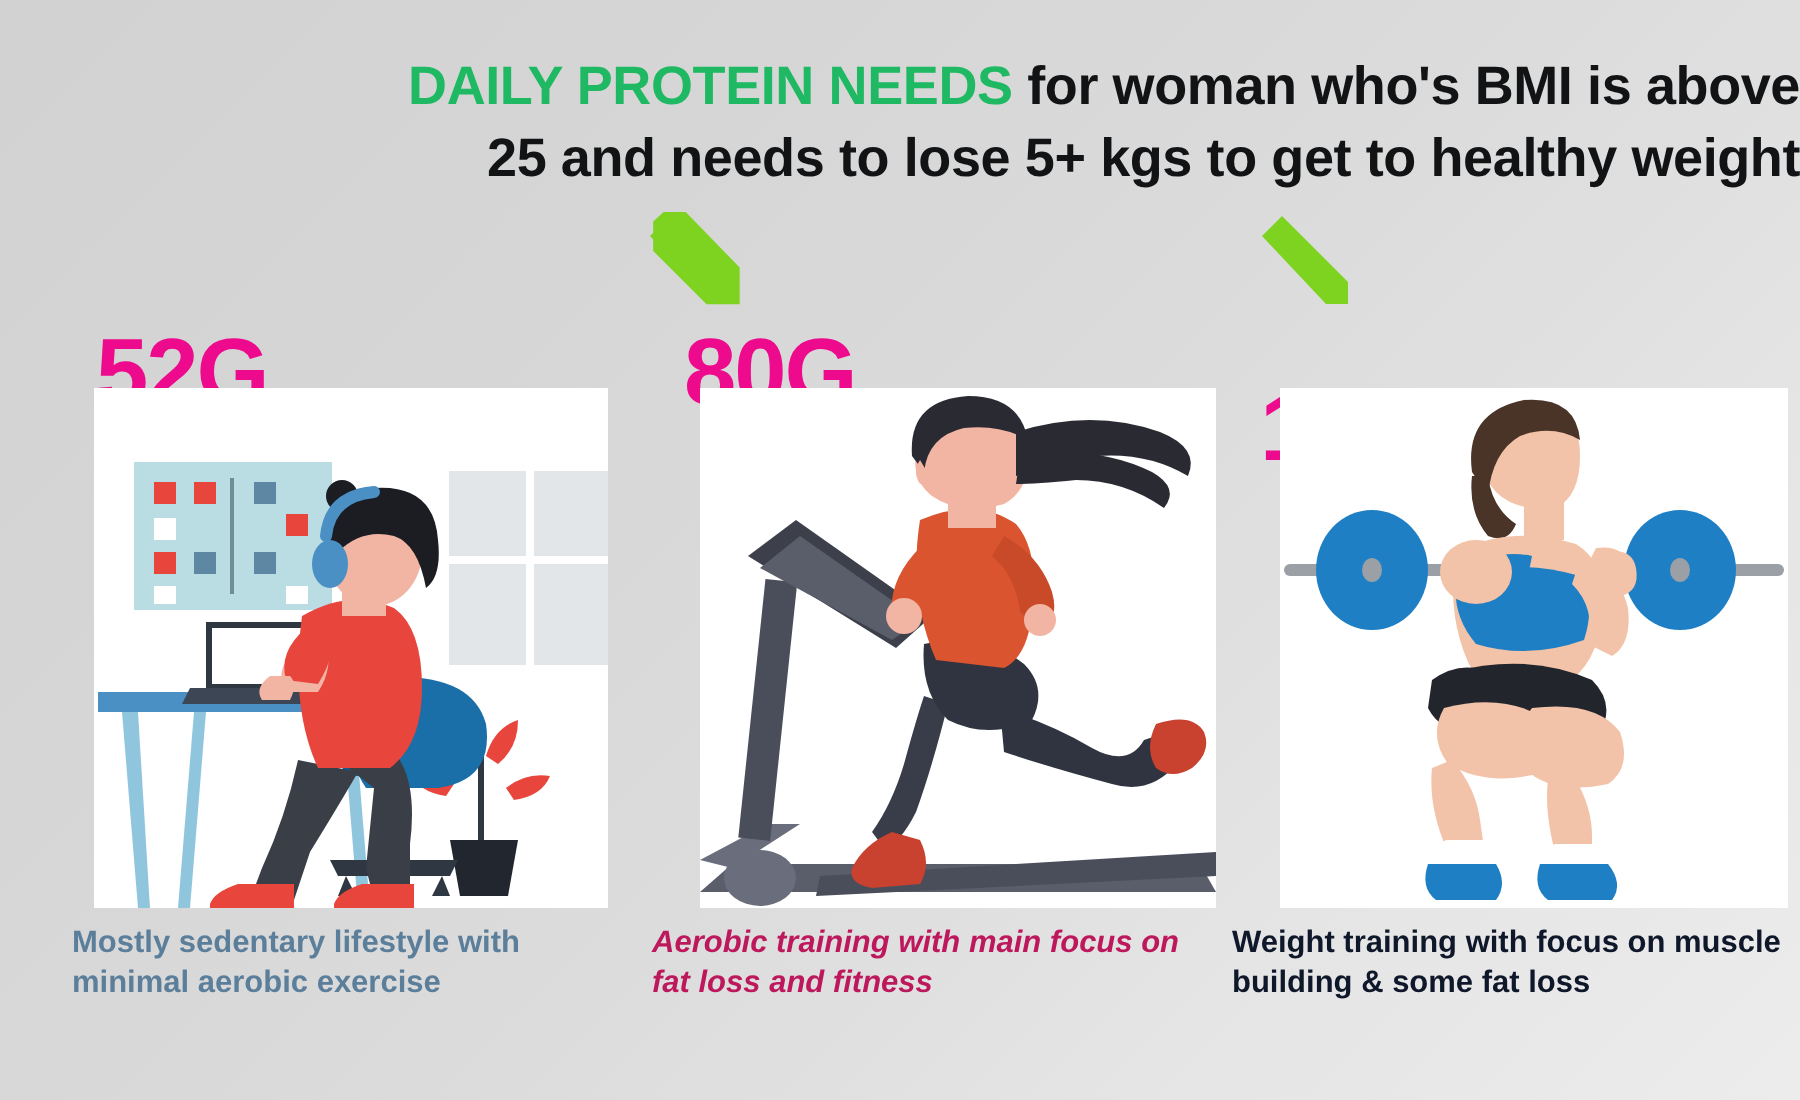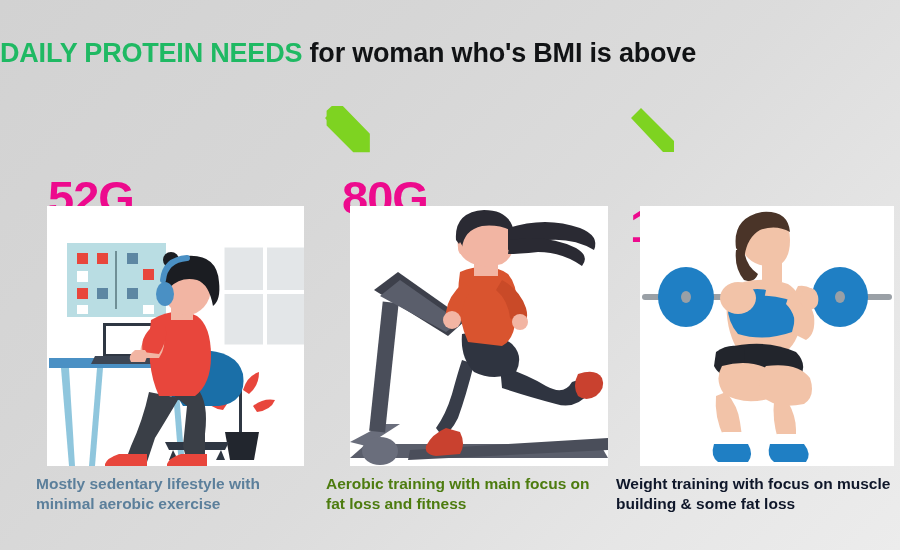--- a/index.html
+++ b/index.html
@@ -6,40 +6,40 @@
   html,body { width:900px; height:550px; }
   body {
     font-family: "Liberation Sans", sans-serif;
     background: linear-gradient(135deg,#d2d2d2 0%,#d6d6d6 30%,#dcdcdc 55%,#e6e6e6 80%,#ececec 100%);
     overflow:hidden;
     position:relative;
   }
 
   
   .title-wrap {
-    position:absolute; left:0; top:36px; width:900px;
-    text-align:left;
+    position:absolute; left:0; top:26px; width:900px;
+    text-align:right;
     line-height:1.32;
   }
   .title-line {
     font-size:27px;
     font-weight:800;
     letter-spacing:-0.2px;
     color:#111315;
     white-space:nowrap;
   }
   .title-accent { color:#1fb963; }
 
   
   .arrow { position:absolute; width:56px; height:52px; }
   .arrow-1 { left:322px; top:106px; }
   .arrow-2 { left:628px; top:106px; }
 
   
-  .cols { position:absolute; left:0; top:16px; width:900px; height:411px; }
+  .cols { position:absolute; left:0; top:4px; width:900px; height:411px; }
   .col { position:absolute; top:0; }
   .col-1 { left:30px;  width:290px; }
   .col-2 { left:320px; width:290px; }
   .col-3 { left:610px; width:290px; }
 
   .amount {
     position:absolute; top:158px; left:0; width:290px;
     font-size:47px; font-weight:800; letter-spacing:-1px;
     color:#ed0a8d; line-height:1; padding-left:18px;
   }
@@ -53,31 +53,32 @@
   }
   .col-2 .card { left:30px; width:258px; }
   .col-3 .card { left:30px; width:254px; }
 
   .caption {
     position:absolute; top:458px; left:6px; width:278px;
     text-align:left; font-size:15.5px; font-weight:700;
     line-height:1.32;
   }
   .cap-1 { color:#5b7f9b; }
-  .cap-2 { color:#4d7c0f; }
+  .cap-2 { color:#be185d;font-style:italic; }
   .cap-3 { color:#0f172a; }
 
   .scene { position:absolute; inset:0; }
   svg { display:block; }
 </style>
 </head>
 <body>
 
 <div class="title-wrap">
   <div class="title-line"><span class="title-accent">DAILY PROTEIN NEEDS</span><span> for woman who's BMI is above</span></div>
+  <div class="title-line">25 and needs to lose 5+ kgs to get to healthy weight</div>
 </div>
 
 <div class="arrow arrow-1">
   <svg viewBox="0 0 56 52" width="56" height="52" aria-hidden="true">
     <path d="M5 3 L17 -8 L52 28 L52 4 L52 48 L10 48 L34 48 L5 19 Z" fill="#7ed321" transform="translate(0,2) scale(0.92)"></path>
     <path d="M3 12 L13 2 L46 35 L46 16 L46 46 L16 46 L35 46 Z" fill="#7ed321"></path>
   </svg>
 </div>
 <div class="arrow arrow-2">
   <svg viewBox="0 0 56 52" width="56" height="52" aria-hidden="true">

